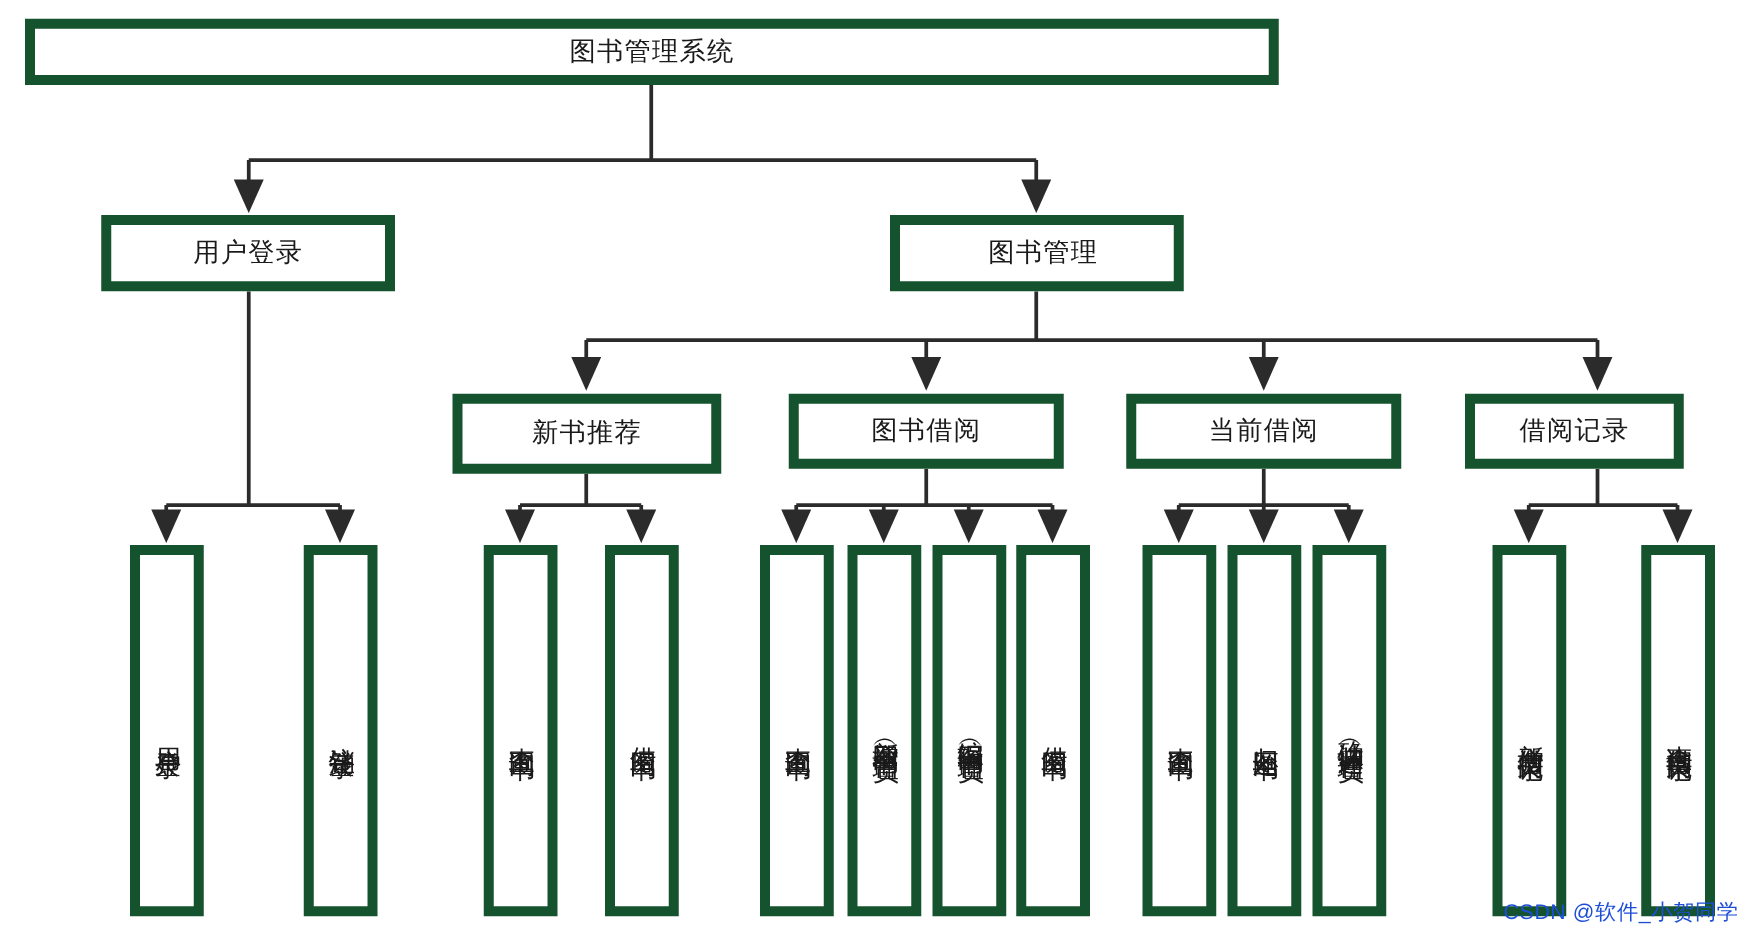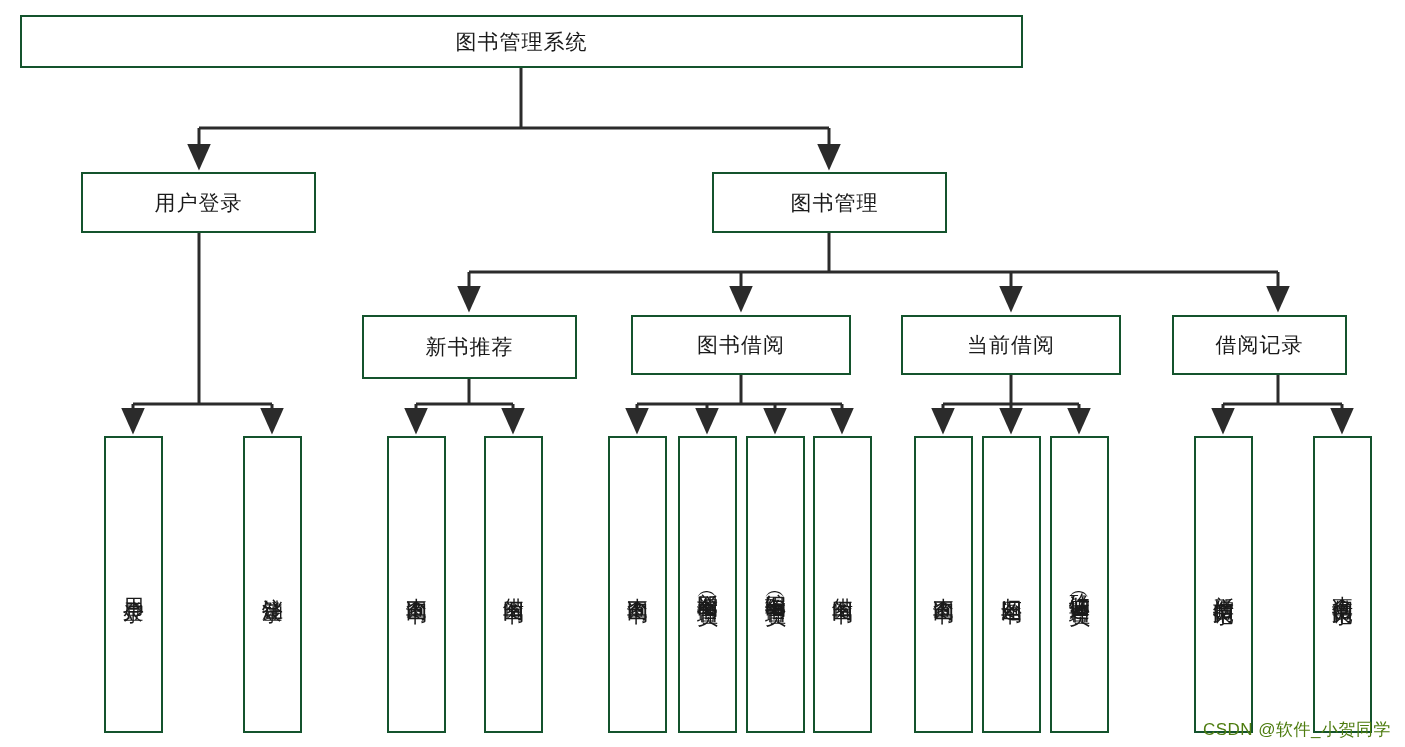--- a/index.html
+++ b/index.html
@@ -22,21 +22,21 @@
     left: 0;
     top: 0;
     width: 1405px;
     height: 747px;
     pointer-events: none;
   }
   .node {
     position: absolute;
     box-sizing: border-box;
     background: #ffffff;
-    border: 2px solid #14532d;
+    border: 8px solid #14532d;
     display: flex;
     align-items: center;
     justify-content: center;
     color: #1a1a1a;
     text-align: center;
   }
   .node.horizontal {
     font-size: 21px;
     letter-spacing: 1px;
     line-height: 1.2;
@@ -52,21 +52,21 @@
   .node.vertical .vlabel {
     writing-mode: vertical-rl;
     text-orientation: upright;
     white-space: nowrap;
   }
   .watermark {
     position: absolute;
     right: 14px;
     bottom: 6px;
     font-size: 17px;
-    color: #4d7c0f;
+    color: #1d4ed8;
     white-space: nowrap;
     letter-spacing: 0.5px;
   }
 </style>
 </head>
 <body>
 
 <div id="canvas">
 
   <svg class="edges" viewBox="0 0 1405 747" xmlns="http://www.w3.org/2000/svg">

